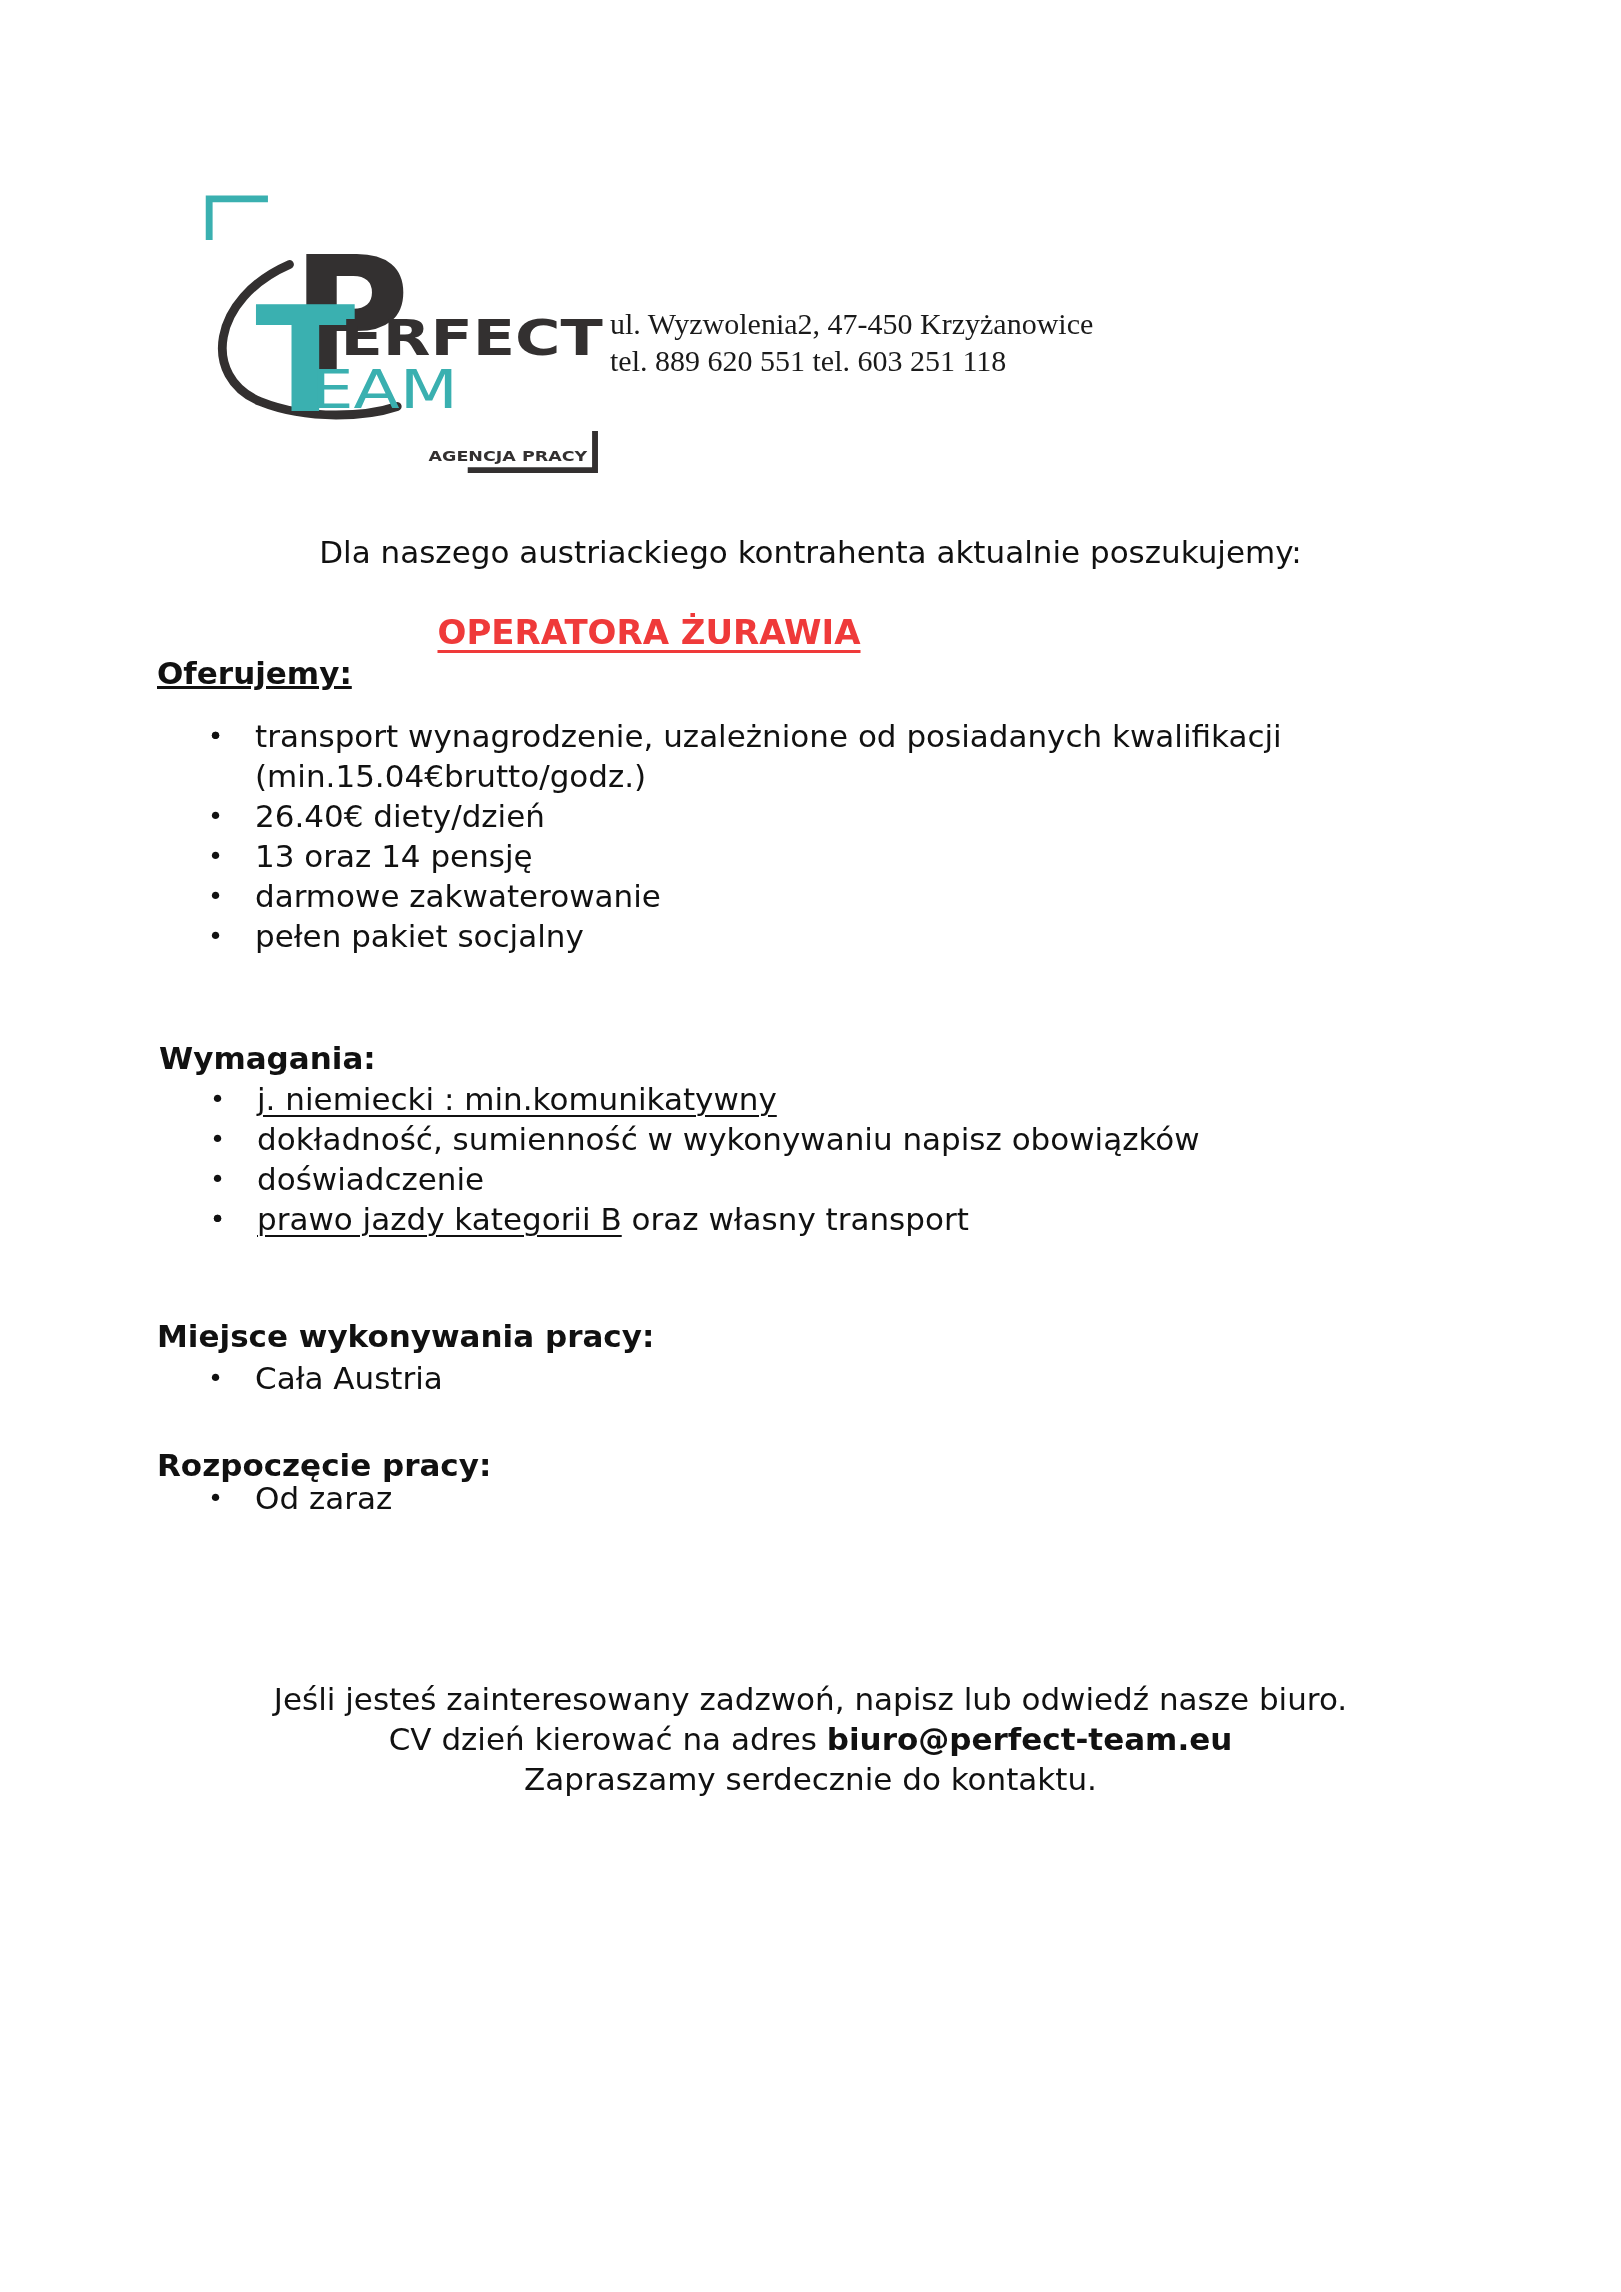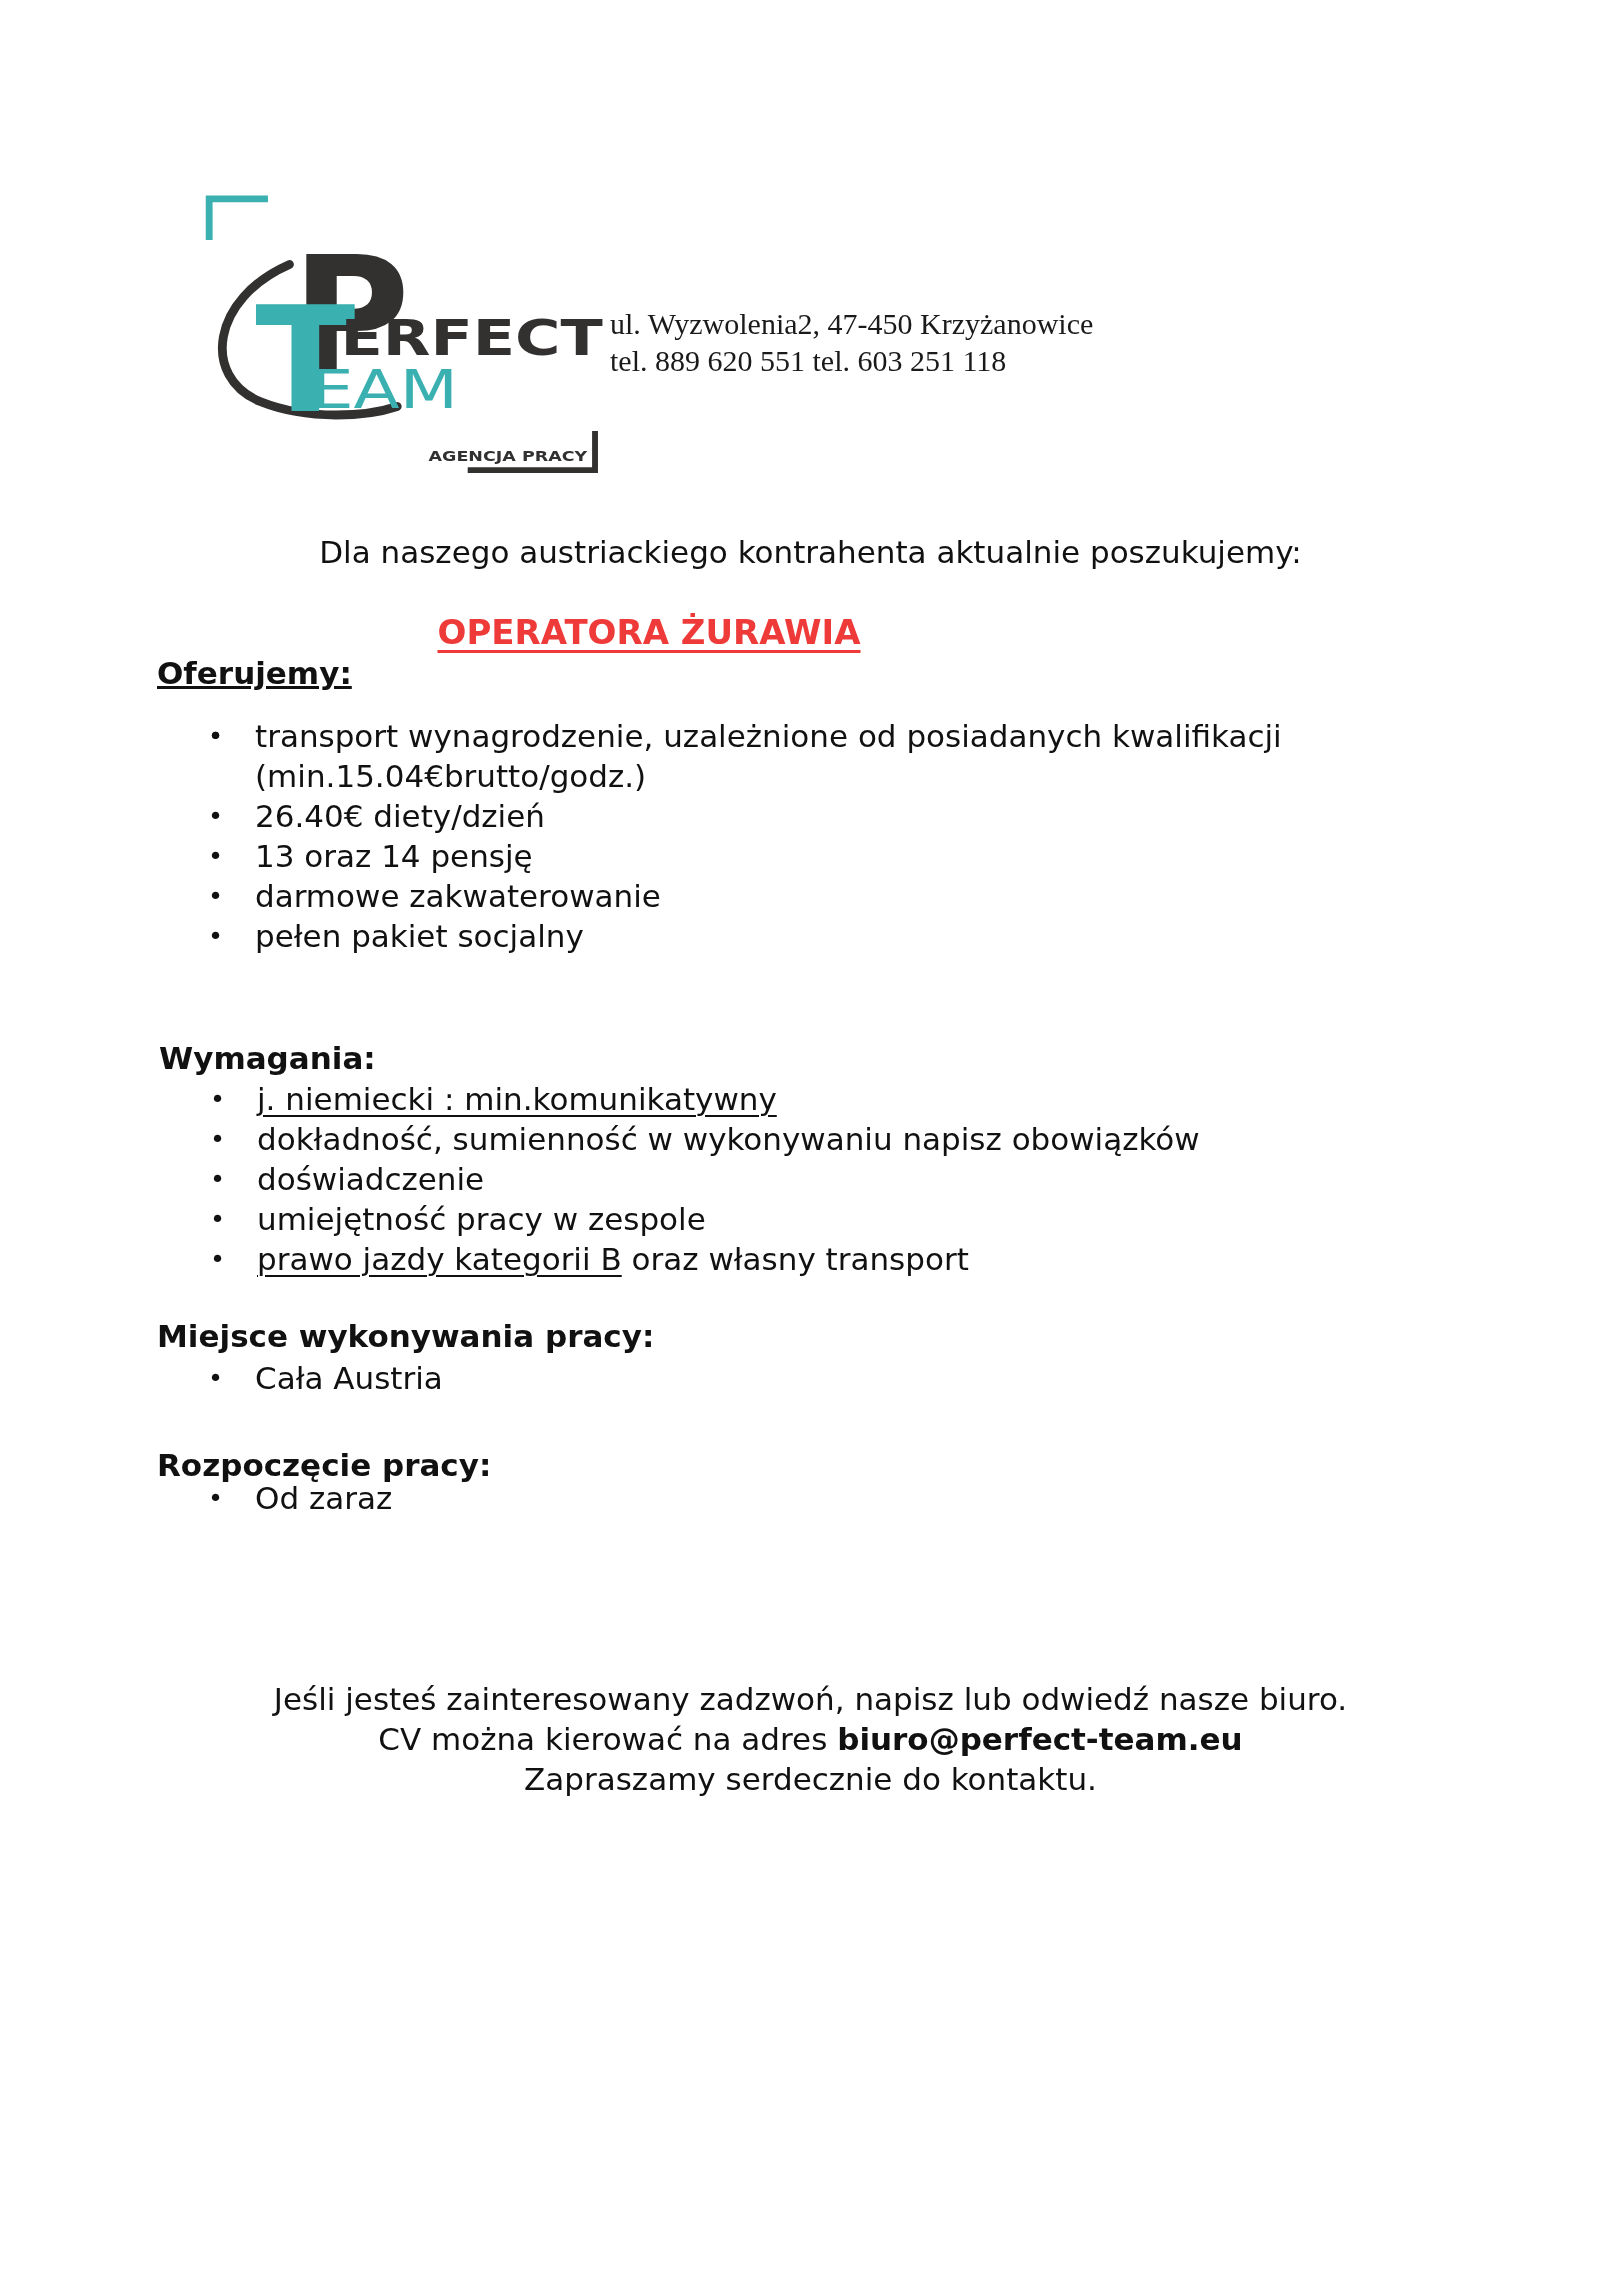--- a/index.html
+++ b/index.html
@@ -62,32 +62,32 @@
   <li><span class="bullet">•</span><span>13 oraz 14 pensję</span></li>
   <li><span class="bullet">•</span><span>darmowe zakwaterowanie</span></li>
   <li><span class="bullet">•</span><span>pełen pakiet socjalny</span></li>
 </ul>
 
 <div class="abs heading" style="left:159px; top:1040px;">Wymagania:</div>
 <ul class="list" style="left:159px; top:1079px;">
   <li><span class="bullet">•</span><span class="u">j. niemiecki : min.komunikatywny</span></li>
   <li><span class="bullet">•</span><span>dokładność, sumienność w wykonywaniu napisz obowiązków</span></li>
   <li><span class="bullet">•</span><span>doświadczenie</span></li>
-  <li><span class="bullet">•</span><span>umiejętność pracy w zespole</span></li>
+  <li><span class="bullet">•</span></li>
   <li><span class="bullet">•</span><span class="u">prawo jazdy kategorii B</span><span style="white-space:pre;"> oraz własny transport</span></li>
 </ul>
 
 <div class="abs heading" style="left:157px; top:1318px;">Miejsce wykonywania pracy:</div>
 <ul class="list" style="left:157px; top:1358px;">
   <li><span class="bullet">•</span><span>Cała Austria</span></li>
 </ul>
 
 <div class="abs heading" style="left:157px; top:1439px;margin-top:8px;">Rozpoczęcie pracy:</div>
 <ul class="list" style="left:157px; top:1478px;">
   <li><span class="bullet">•</span><span>Od zaraz</span></li>
 </ul>
 
 <div class="abs footer">
   <div>Jeśli jesteś zainteresowany zadzwoń, napisz lub odwiedź nasze biuro.</div>
-  <div><span style="white-space:pre;">CV można kierować na adres </span><b>biuro@perfect-team.eu</b></div>
+  <div><span style="white-space:pre;">CV dzień kierować na adres </span><b>biuro@perfect-team.eu</b></div>
   <div>Zapraszamy serdecznie do kontaktu.</div>
 </div>
 
 
 </body></html>

